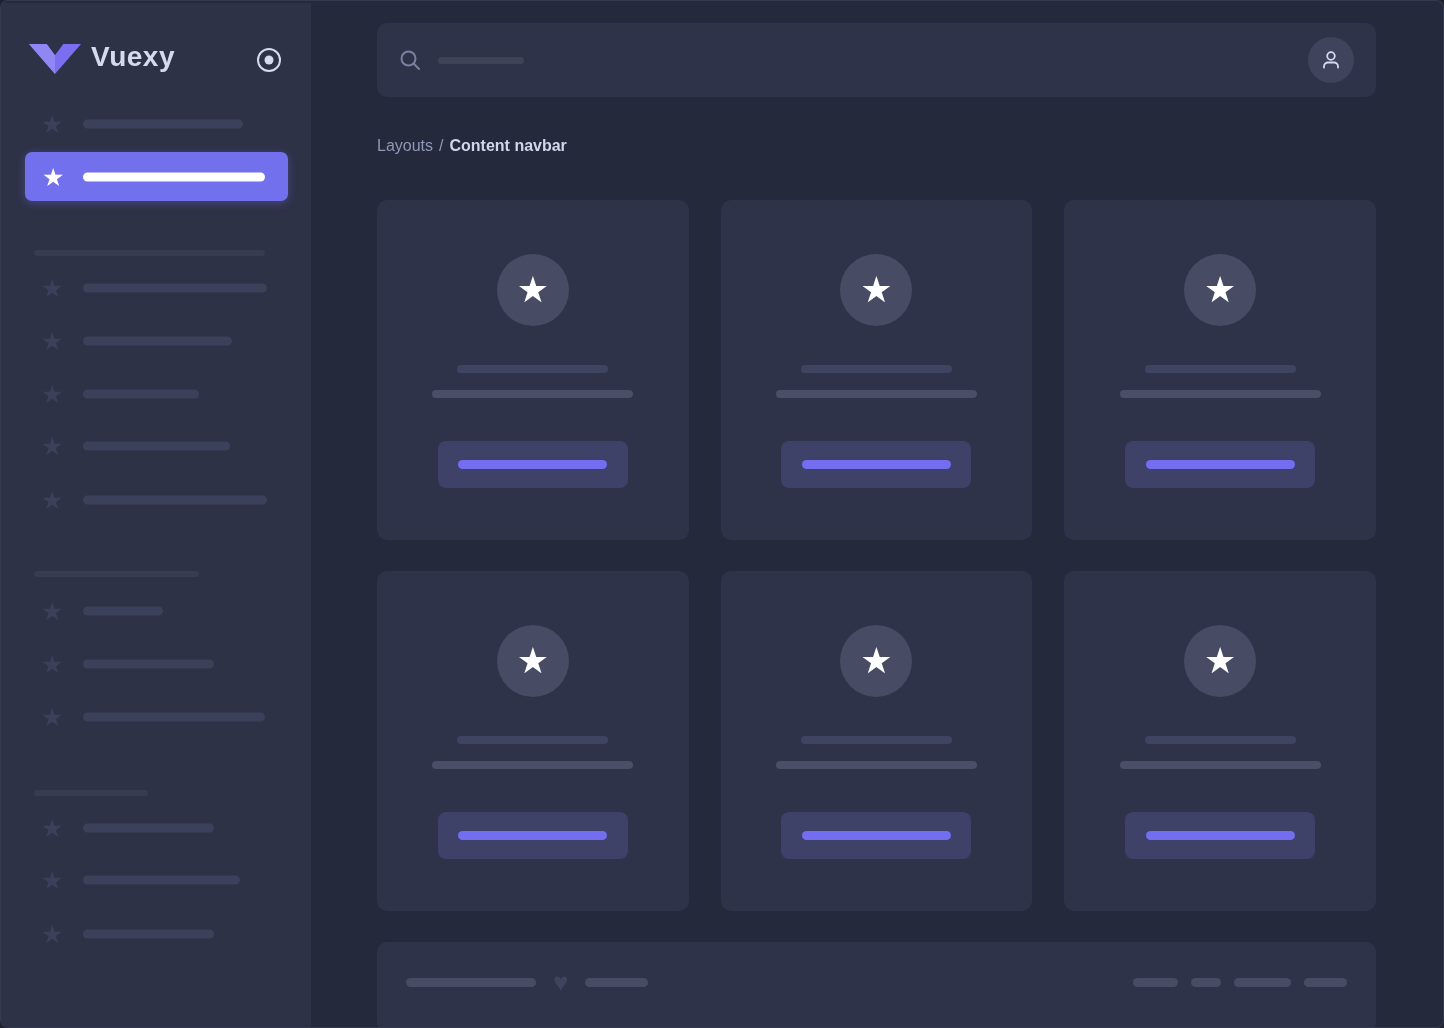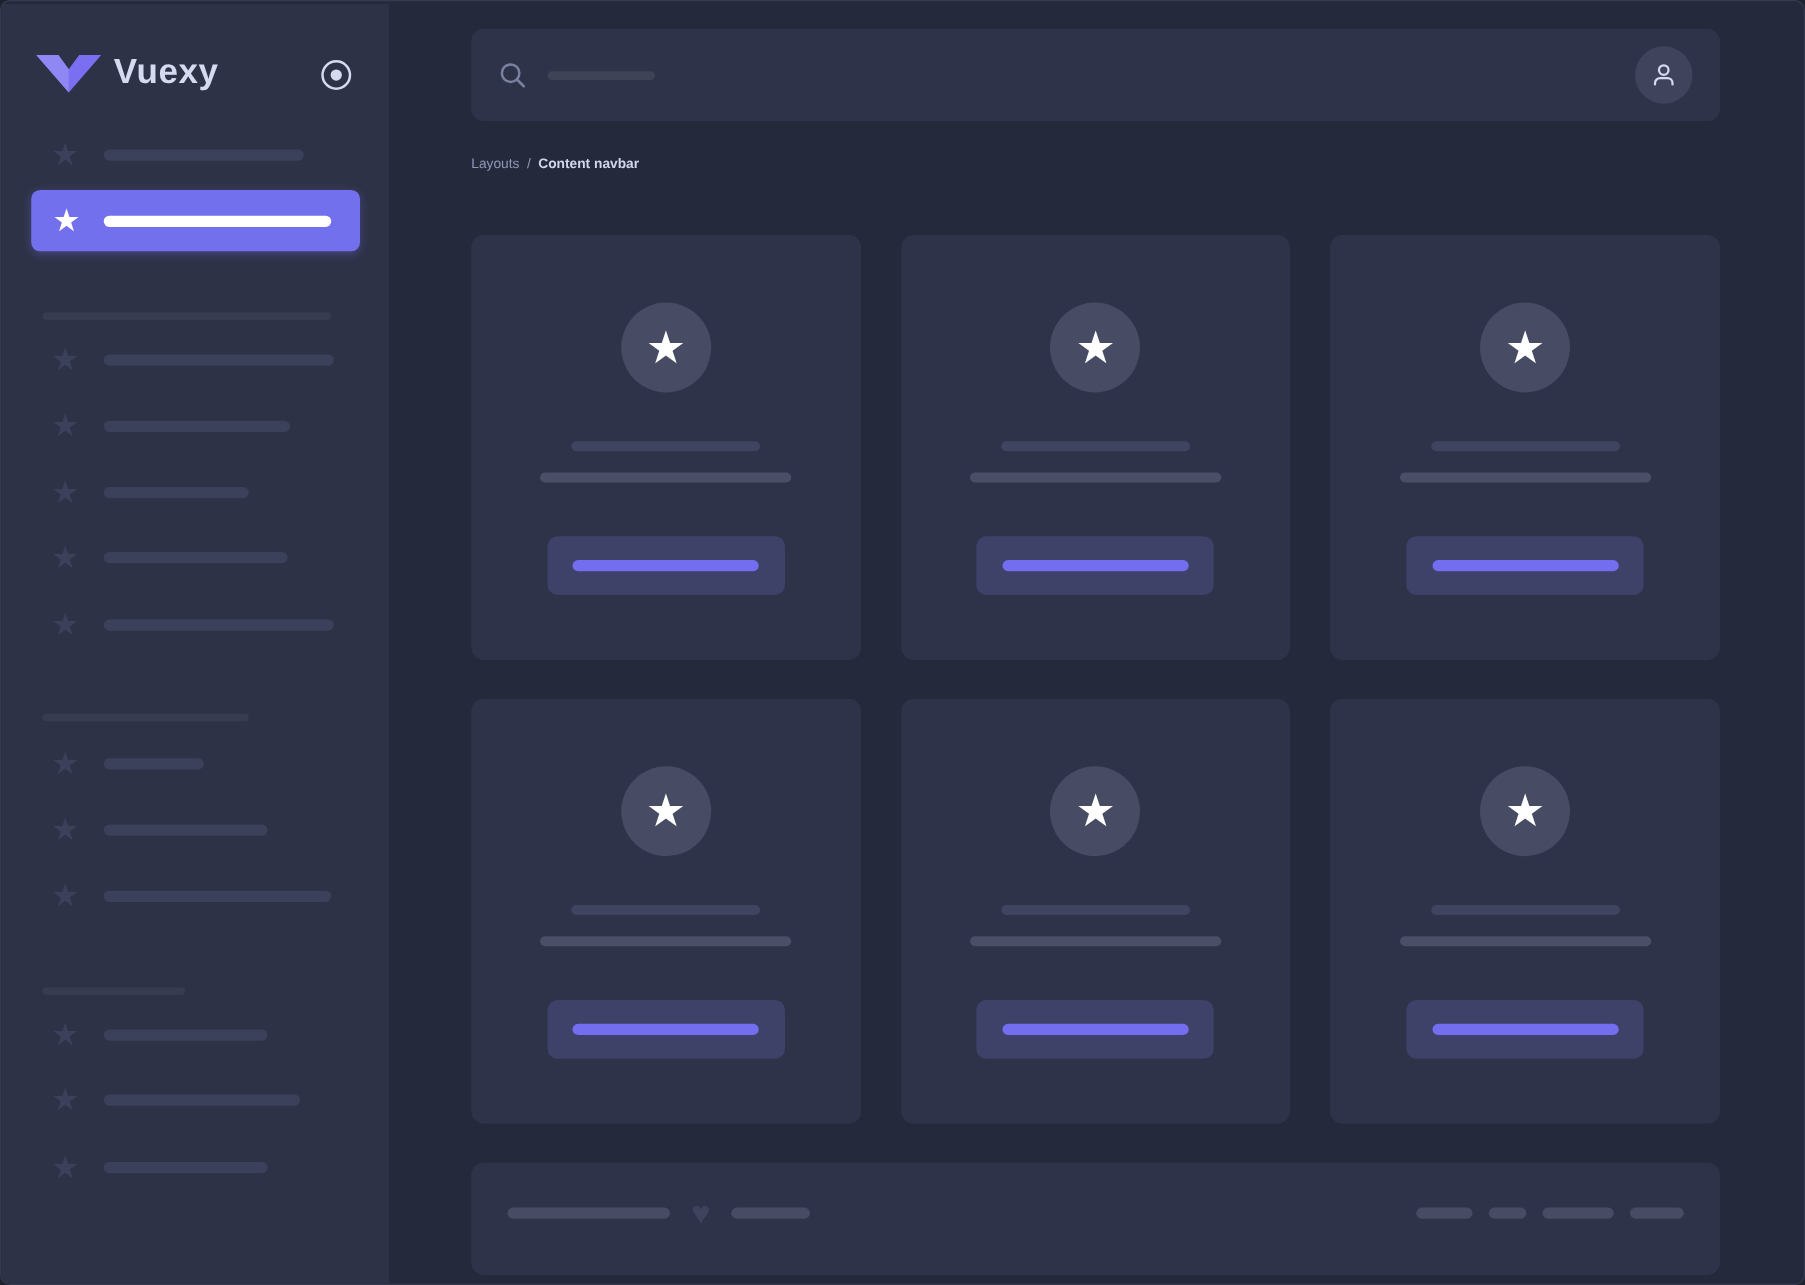--- a/index.html
+++ b/index.html
@@ -51,21 +51,21 @@
     display:flex; align-items:center; padding:0 22px;
   }
   .search-zone { display:flex; align-items:center; gap:17px; flex:1; cursor:text; }
   .search-icon { width:22px; height:22px; }
   .search-skel { width:86px; height:7px; border-radius:3.5px; background:#3e4356; }
   .avatar {
     width:46px; height:46px; border-radius:50%; background:#3f445c;
     display:flex; align-items:center; justify-content:center; cursor:pointer;
   }
 
-  .breadcrumb { margin-top:28px; height:20px; font-size:11px; color:#9097b8; }
+  .breadcrumb { margin-top:40px; height:20px; font-size:16px; color:#9097b8; }
   .breadcrumb .sep { margin:0 6px; }
   .breadcrumb .current { color:#d2d6ec; font-weight:bold; }
 
   .grid {
     margin-top:43px; display:grid; grid-template-columns:repeat(3, 1fr);
     gap:31px 32px;
   }
   .card {
     height:340px; background:#2f3349; border-radius:10px;
     display:flex; flex-direction:column; align-items:center;

